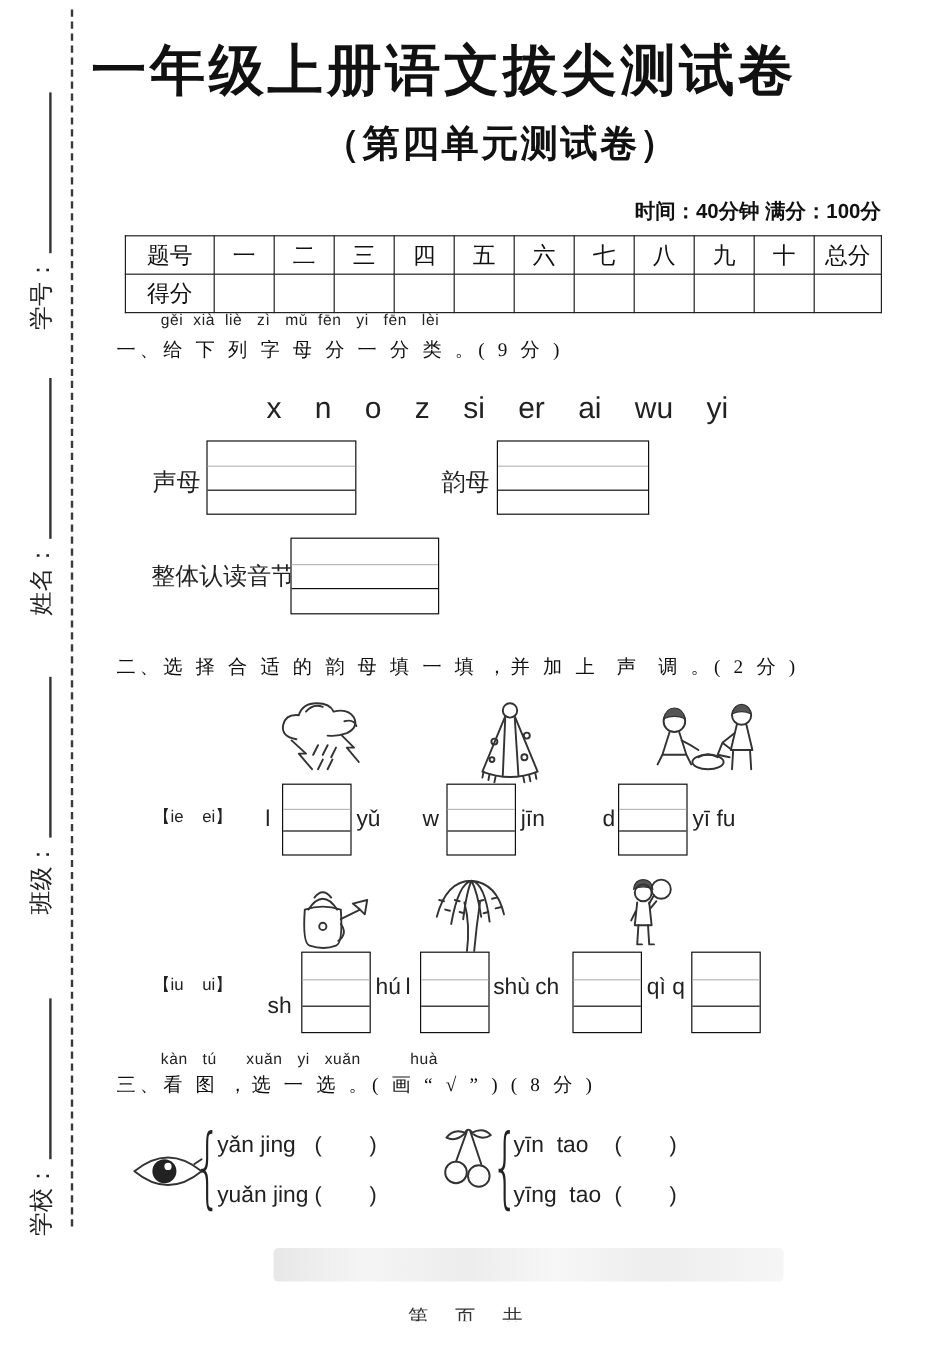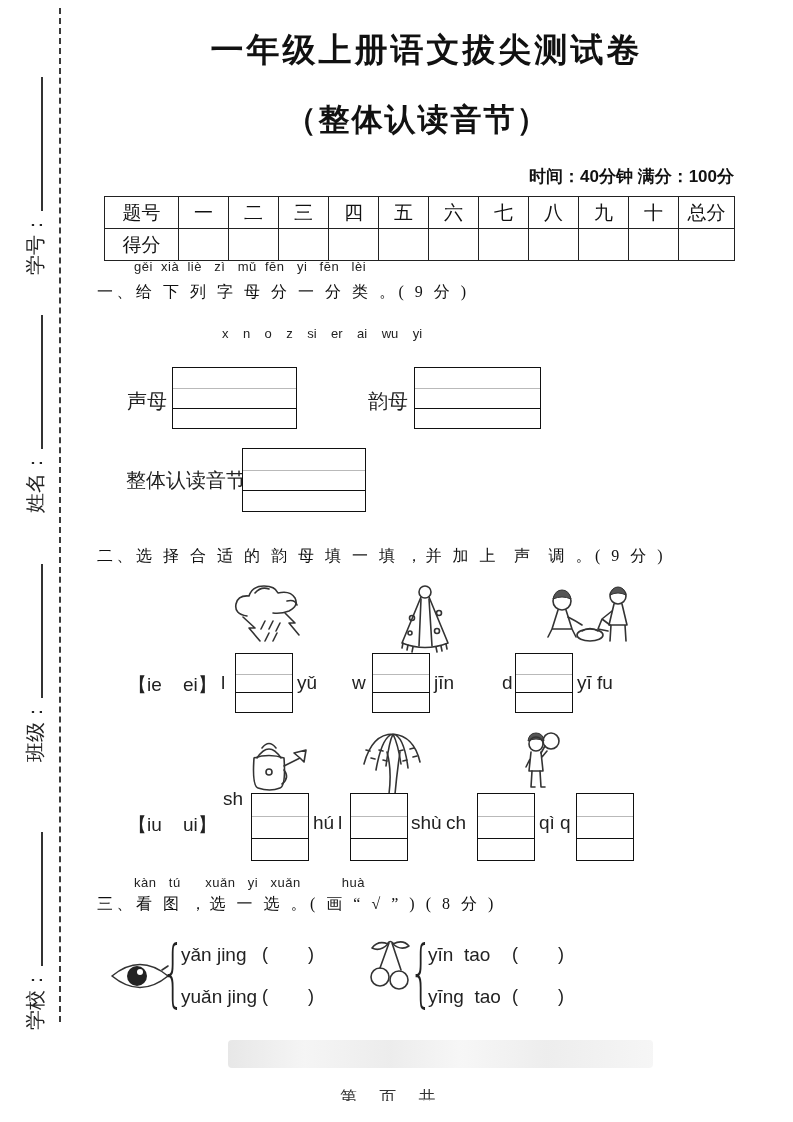--- a/index.html
+++ b/index.html
@@ -6,39 +6,39 @@
   .page{position:relative;width:793px;height:1122px;background:#fff;overflow:hidden;
         font-family:"Liberation Sans",sans-serif;color:#111;}
   .abs{position:absolute;}
   
   .bindline{position:absolute;left:59px;top:8px;height:1014px;border-left:2px dashed #3a3a3a;}
   .mgroup{position:absolute;left:-66px;width:200px;height:28px;display:flex;align-items:flex-end;
           transform:rotate(-90deg);}
   .mlabel{font-family:"Liberation Serif",serif;font-size:20px;color:#222;line-height:26px;white-space:pre;}
   .mline{flex:1;border-bottom:2px solid #333;margin:0 2px 5px 4px;}
   
-  .title{left:99px;top:28px;width:655px;text-align:center;font-size:33px;font-weight:bold;
+  .title{left:76px;top:28px;width:655px;font-size:46px;font-weight:bold;
          letter-spacing:3px;font-family:"Liberation Sans",sans-serif;}
   .subtitle{left:90px;top:99px;width:655px;text-align:center;font-size:31px;font-weight:bold;letter-spacing:2px;}
   .meta{left:100px;top:165px;width:634px;text-align:right;font-size:17px;font-weight:600;}
   
   table.score{position:absolute;left:104px;top:196px;width:630px;border-collapse:collapse;table-layout:fixed;
       font-family:"Liberation Serif",serif;font-size:19px;}
   table.score td{border:1.6px solid #222;text-align:center;height:31px;padding:0;font-weight:500;margin-left:36px;}
   
   .pinyin{font-size:13px;color:#222;white-space:pre;letter-spacing:.5px;}
   .heading{font-family:"Liberation Serif",serif;font-size:16px;font-weight:normal;letter-spacing:3.5px;white-space:pre;}
-  .letters{font-size:13px;color:#222;white-space:pre;}
+  .letters{font-size:25px;color:#222;white-space:pre;}
   .kai{font-family:"Liberation Serif",serif;font-size:20px;color:#222;white-space:pre;}
   .py{font-size:19px;color:#222;white-space:pre;}
   
   .pgrid{position:absolute;border:1.6px solid #111;background:#fff;}
   .pgrid .m1{position:absolute;left:0;right:0;top:34%;border-top:1px solid #b9b9b9;}
   .pgrid .m2{position:absolute;left:0;right:0;top:66%;border-top:1.5px solid #111;}
-  .tag{font-size:19px;color:#222;white-space:pre;font-weight:500;}
+  .tag{font-size:14px;color:#222;white-space:pre;font-weight:500;}
   .brace{position:absolute;font-size:72px;font-weight:300;color:#222;transform:scale(.5,1.02);
          transform-origin:center;line-height:72px;font-family:"DejaVu Sans",sans-serif;}
   .paren{font-size:18px;white-space:pre;color:#222;}
   svg{display:block;}
   .ink{stroke:#333;fill:none;stroke-width:1.6;stroke-linecap:round;stroke-linejoin:round;}
   .inkf{stroke:#333;fill:#555;stroke-width:1;}
   
   .smudge{left:228px;top:1040px;width:425px;height:28px;border-radius:4px;
       background:linear-gradient(90deg,#e3e3e3,#f3f3f3 18%,#e9e9e9 38%,#f5f5f5 55%,#eaeaea 75%,#f4f4f4);opacity:.85;}
   .pagenum{left:340px;top:1086px;width:140px;height:15px;overflow:hidden;font-size:17px;
@@ -61,21 +61,21 @@
   <div class="mgroup" style="top:648px">
     <span class="mlabel">班级：</span>
     <span class="mline"></span>
   </div>
   <div class="mgroup" style="top:916px">
     <span class="mlabel">学校：</span>
     <span class="mline"></span>
   </div>
 
   <div class="abs title">一年级上册语文拔尖测试卷</div>
-  <div class="abs subtitle">（整体认读音节）</div>
+  <div class="abs subtitle">（第四单元测试卷）</div>
   <div class="abs meta">时间：40分钟  满分：100分</div>
 
   <table class="score">
     <colgroup>
       <col style="width:74px">
         <col style="width:50px">
         <col style="width:50px">
         <col style="width:50px">
       <col style="width:50px">
         <col style="width:50px">
@@ -133,21 +133,21 @@
       <i class="m1"></i>
       <i class="m2"></i>
     </div>
 
   <div class="abs kai" style="left:126px;top:467px">整体认读音节：</div>
   <div class="pgrid" style="left:242px;top:448px;width:122px;height:62px">
       <i class="m1"></i>
       <i class="m2"></i>
     </div>
 
-  <div class="abs heading" style="left:97px;top:546px">二、选 择 合 适 的 韵 母 填 一 填 ，并 加 上  声  调 。( 9 分 )</div>
+  <div class="abs heading" style="left:97px;top:546px">二、选 择 合 适 的 韵 母 填 一 填 ，并 加 上  声  调 。( 2 分 )</div>
 
   <div class="abs" style="left:225px;top:583px">
     <svg width="90" height="66" viewBox="0 0 90 66">
       <path class="ink" d="M22,33 q-13,-2 -11,-12 q2,-9 13,-8 q3,-10 15,-10 q11,0 14,7 q12,-3 17,5 q4,8 -6,13 q-8,3 -16,2"></path>
       <path class="ink" d="M30,10 q6,-7 14,-4 M62,18 q8,-2 10,4"></path>
       <path class="ink" d="M18,34 L30,45 L24,45 L35,58"></path>
       <path class="ink" d="M60,30 L70,40 L64,40 L74,52"></path>
       <path class="ink" d="M40,38 L36,46 M48,38 L44,46 M55,40 L51,48 M44,50 L40,58 M52,50 L48,58"></path>
     </svg>
   </div>
@@ -222,21 +222,21 @@
       <path class="inkf" d="M7,12 q1,-8 8,-8 q7,0 8,8 q-8,-4 -16,0 Z"></path>
       <circle class="ink" cx="15" cy="15" r="7"></circle>
       <circle class="ink" cx="30" cy="12" r="8"></circle>
       <path class="ink" d="M24,17 L20,24"></path>
       <path class="ink" d="M10,23 L8,42 L22,42 L20,23 M9,30 l-4,8 M21,28 l5,-6"></path>
       <path class="ink" d="M11,42 L10,58 L14,58 M19,42 L20,58 L24,58"></path>
     </svg>
   </div>
 
   <div class="abs tag" style="left:128px;top:812px">【iu    ui】</div>
-  <div class="abs py" style="left:223px;top:788px">sh</div>
+  <div class="abs py" style="left:223px;top:828px">sh</div>
   <div class="pgrid" style="left:251px;top:793px;width:56px;height:66px">
       <i class="m1"></i>
       <i class="m2"></i>
     </div>
   <div class="abs py" style="left:313px;top:812px">hú</div>
 
   <div class="abs py" style="left:338px;top:812px">l</div>
   <div class="pgrid" style="left:350px;top:793px;width:56px;height:66px">
       <i class="m1"></i>
       <i class="m2"></i>

